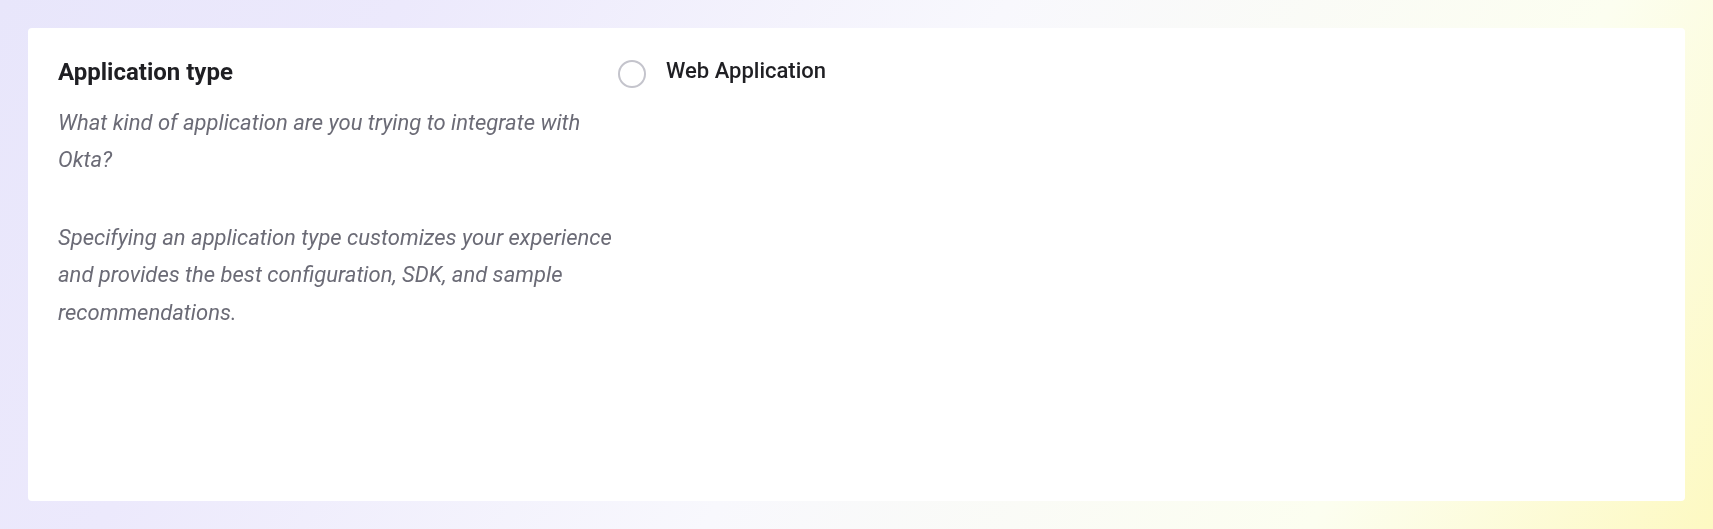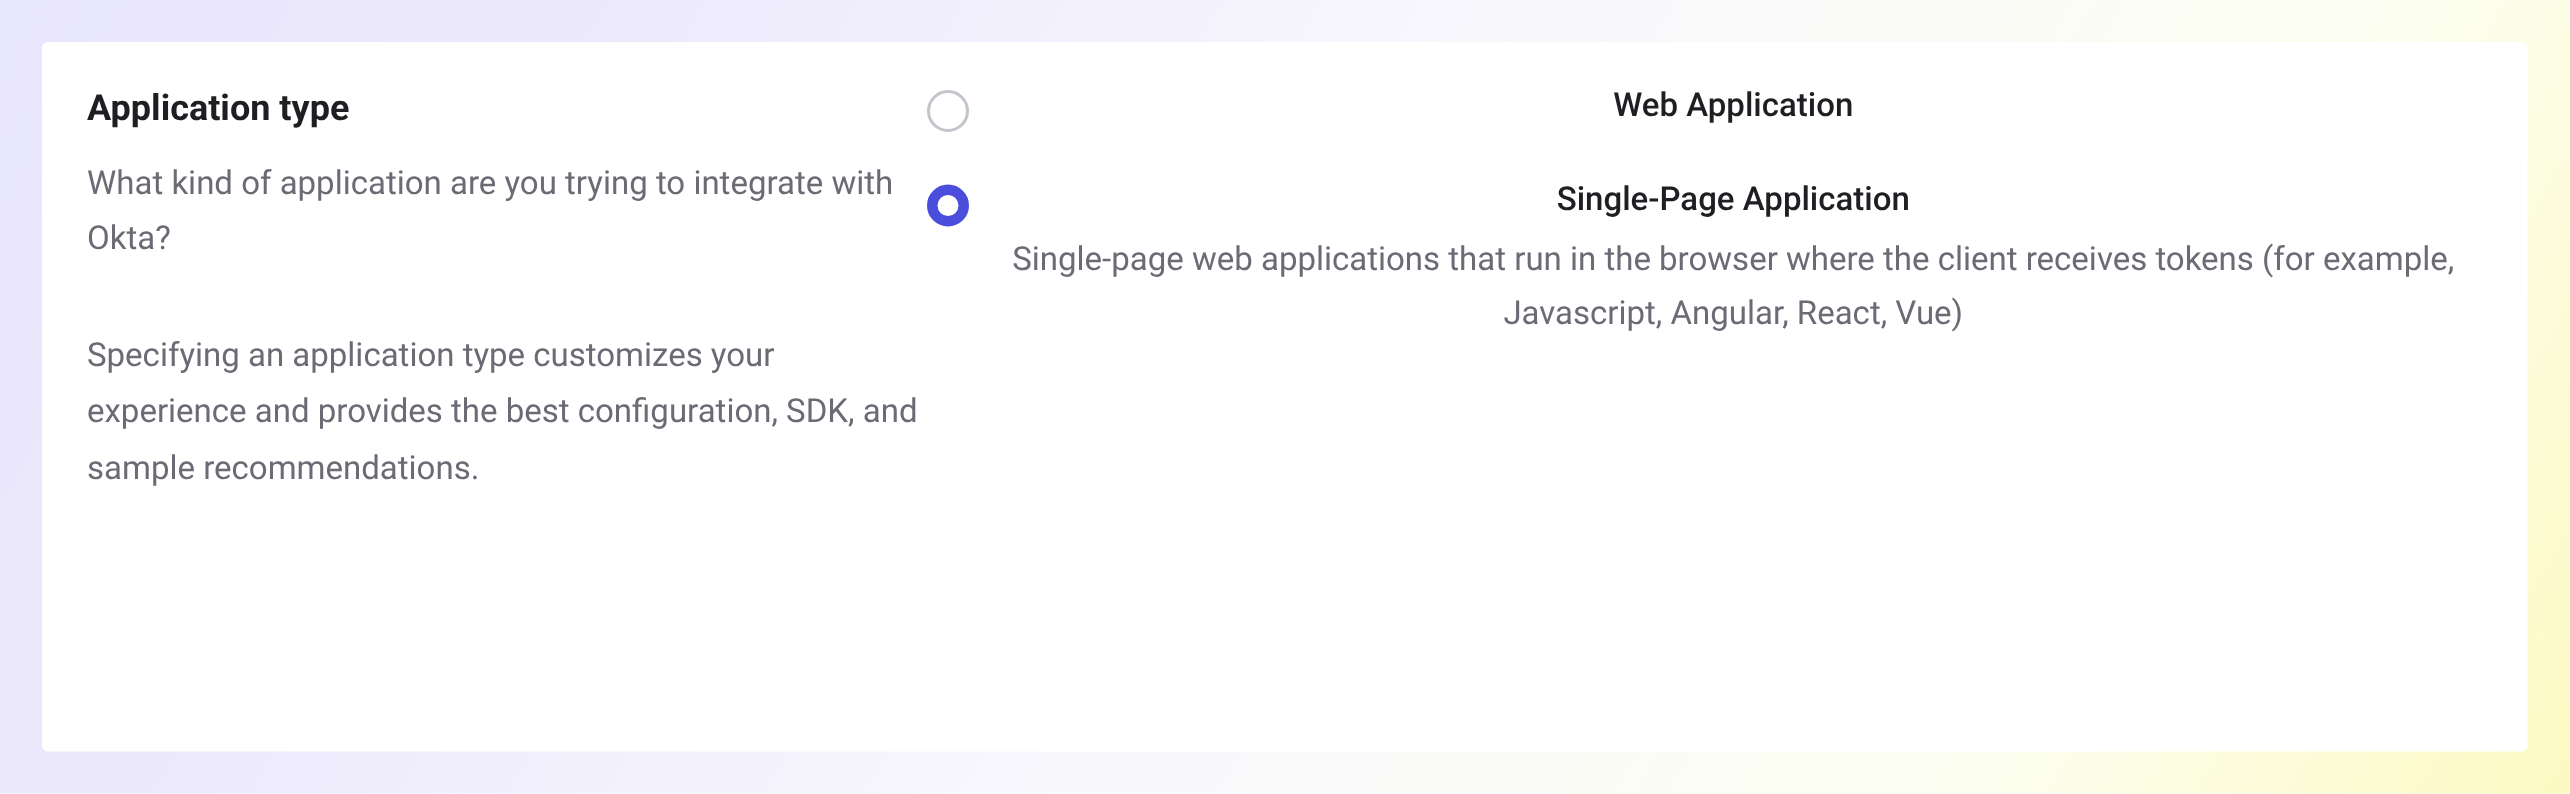--- a/index.html
+++ b/index.html
@@ -32,20 +32,21 @@
   .section-title {
     font-size: 24px;
     font-weight: 700;
     color: #1f1f23;
     margin-bottom: 18px;
   }
   .section-desc {
     font-size: 22px;
     line-height: 1.7;
     color: #6b6b76;
+    font-style: italic;
   }
   .section-desc + .section-desc {
     margin-top: 40px;
   }
   .option {
     display: flex;
     align-items: flex-start;
     gap: 20px;
   }
   .radio {
@@ -56,21 +57,20 @@
     border: 2px solid #c4c4cc;
     background: #fff;
     position: relative;
     margin-top: 2px;
   }
   .radio.selected {
     border: 7px solid #4b4ddc;
   }
   .opt-body {
     flex: 1;
-    text-align: center;
   }
   .opt-label {
     font-size: 22px;
     font-weight: 500;
     color: #1f1f23;
     margin-bottom: 10px;
     cursor: pointer;
   }
   .opt-desc {
     font-size: 22px;
@@ -87,21 +87,14 @@
     <p class="section-desc">What kind of application are you trying to integrate with Okta?</p>
     <p class="section-desc">Specifying an application type customizes your experience and provides the best configuration, SDK, and sample recommendations.</p>
   </div>
   <div class="right">
     <div class="option">
       <div class="radio"></div>
       <div class="opt-body">
         <div class="opt-label">Web Application</div>
       </div>
     </div>
-    <div class="option">
-      <div class="radio selected"></div>
-      <div class="opt-body">
-        <div class="opt-label">Single-Page Application</div>
-        <div class="opt-desc">Single-page web applications that run in the browser where the client receives tokens (for example, Javascript, Angular, React, Vue)</div>
-      </div>
-    </div>
   </div>
 </div>
 
 </body></html>

